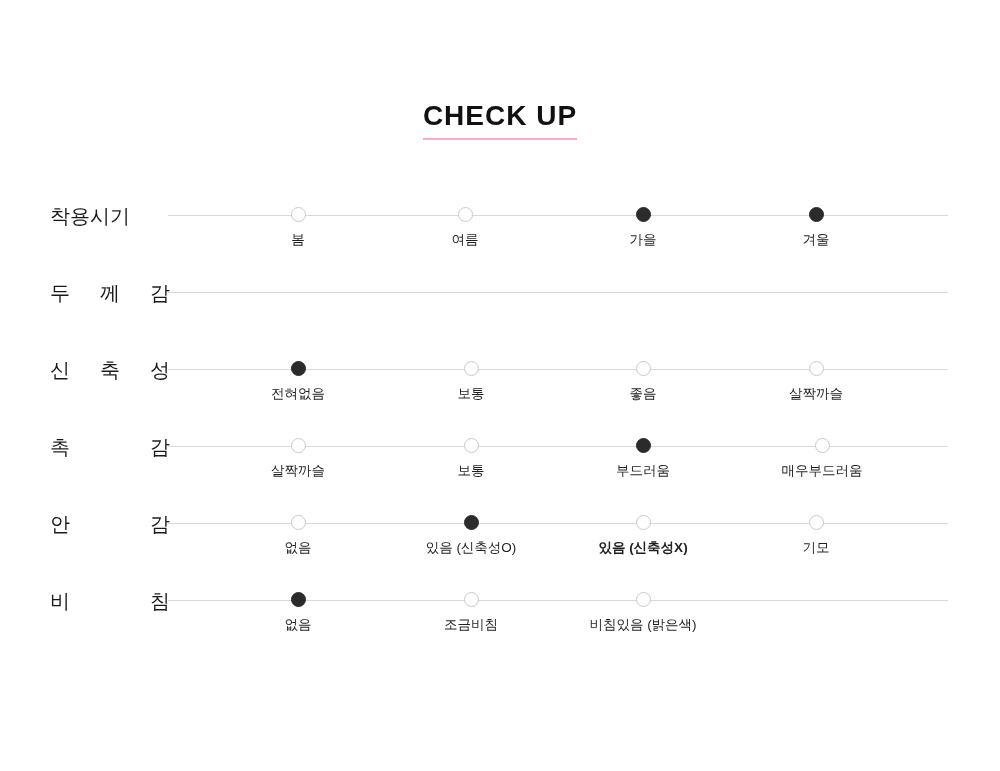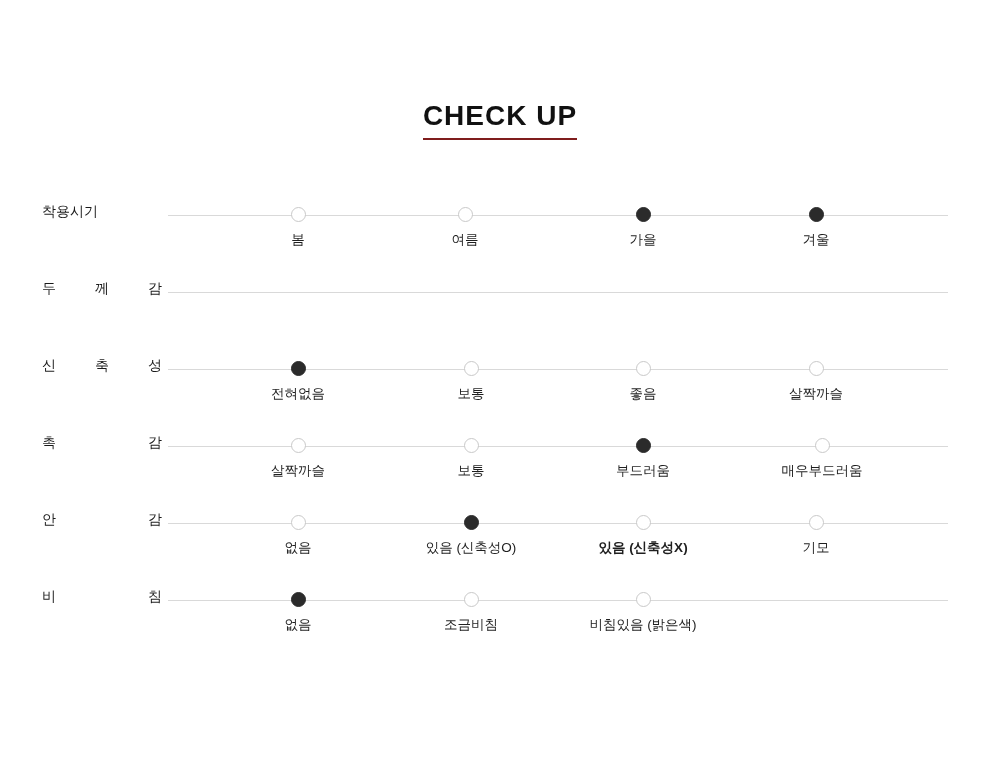--- a/index.html
+++ b/index.html
@@ -26,42 +26,42 @@
     left: 0;
     width: 1000px;
     text-align: center;
     font-size: 28px;
     font-weight: bold;
     letter-spacing: 1px;
     color: #111111;
   }
   .title span.title-text {
     display: inline-block;
-    border-bottom: 2px solid #7f1d1d;
+    border-bottom: 2px solid #f9a8d4;
     padding-bottom: 6px;
   }
 
   .chart {
     position: absolute;
     top: 190px;
     left: 0;
     width: 1000px;
   }
   .row {
     position: relative;
     height: 77px;
   }
   .row-label {
     position: absolute;
-    left: 42px;
+    left: 50px;
     top: 13px;
     width: 120px;
     text-align: justify;
     text-align-last: justify;
-    font-size: 14px;
+    font-size: 20px;
     color: #1a1a1a;
     letter-spacing: 0px;
   }
   .axis {
     position: absolute;
     left: 168px;
     right: 52px;
     top: 25px;
     height: 1px;
     background: #d9d9d9;

